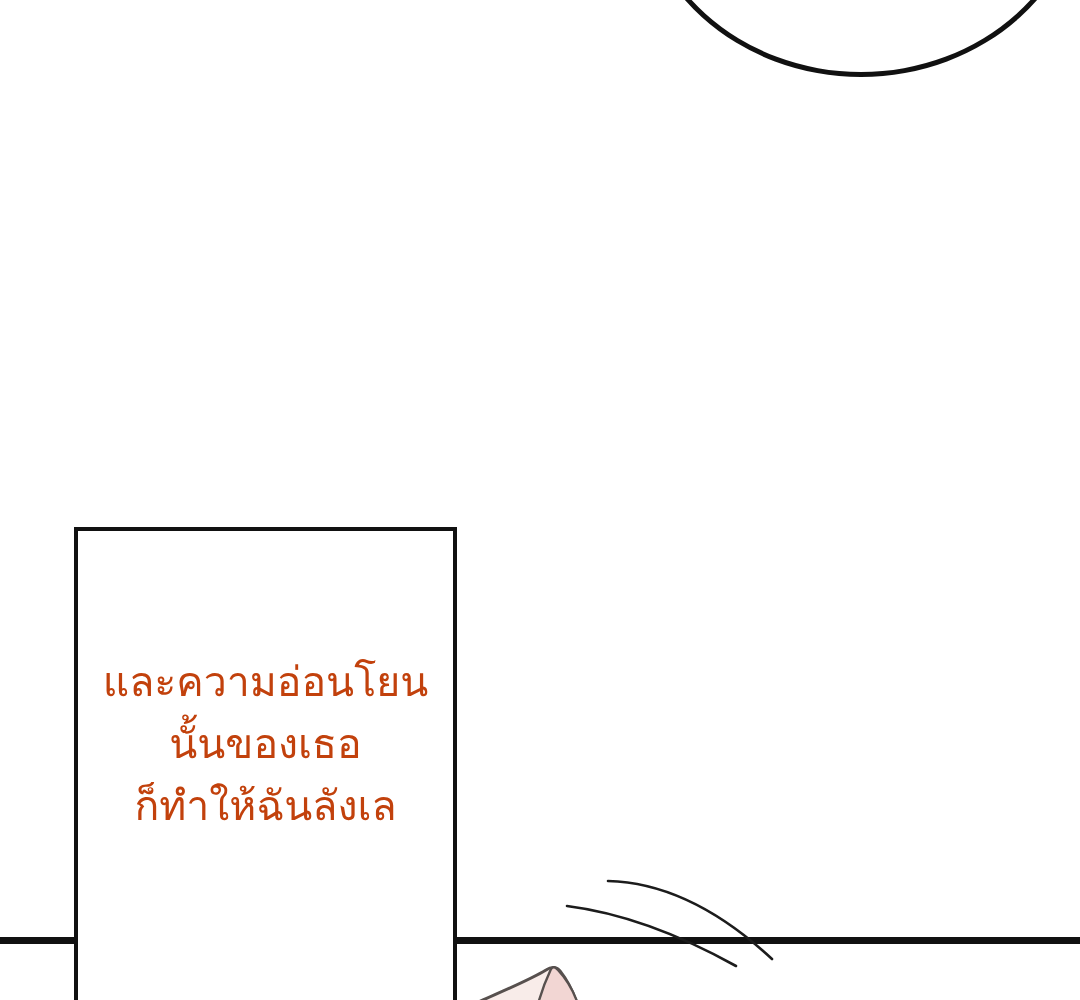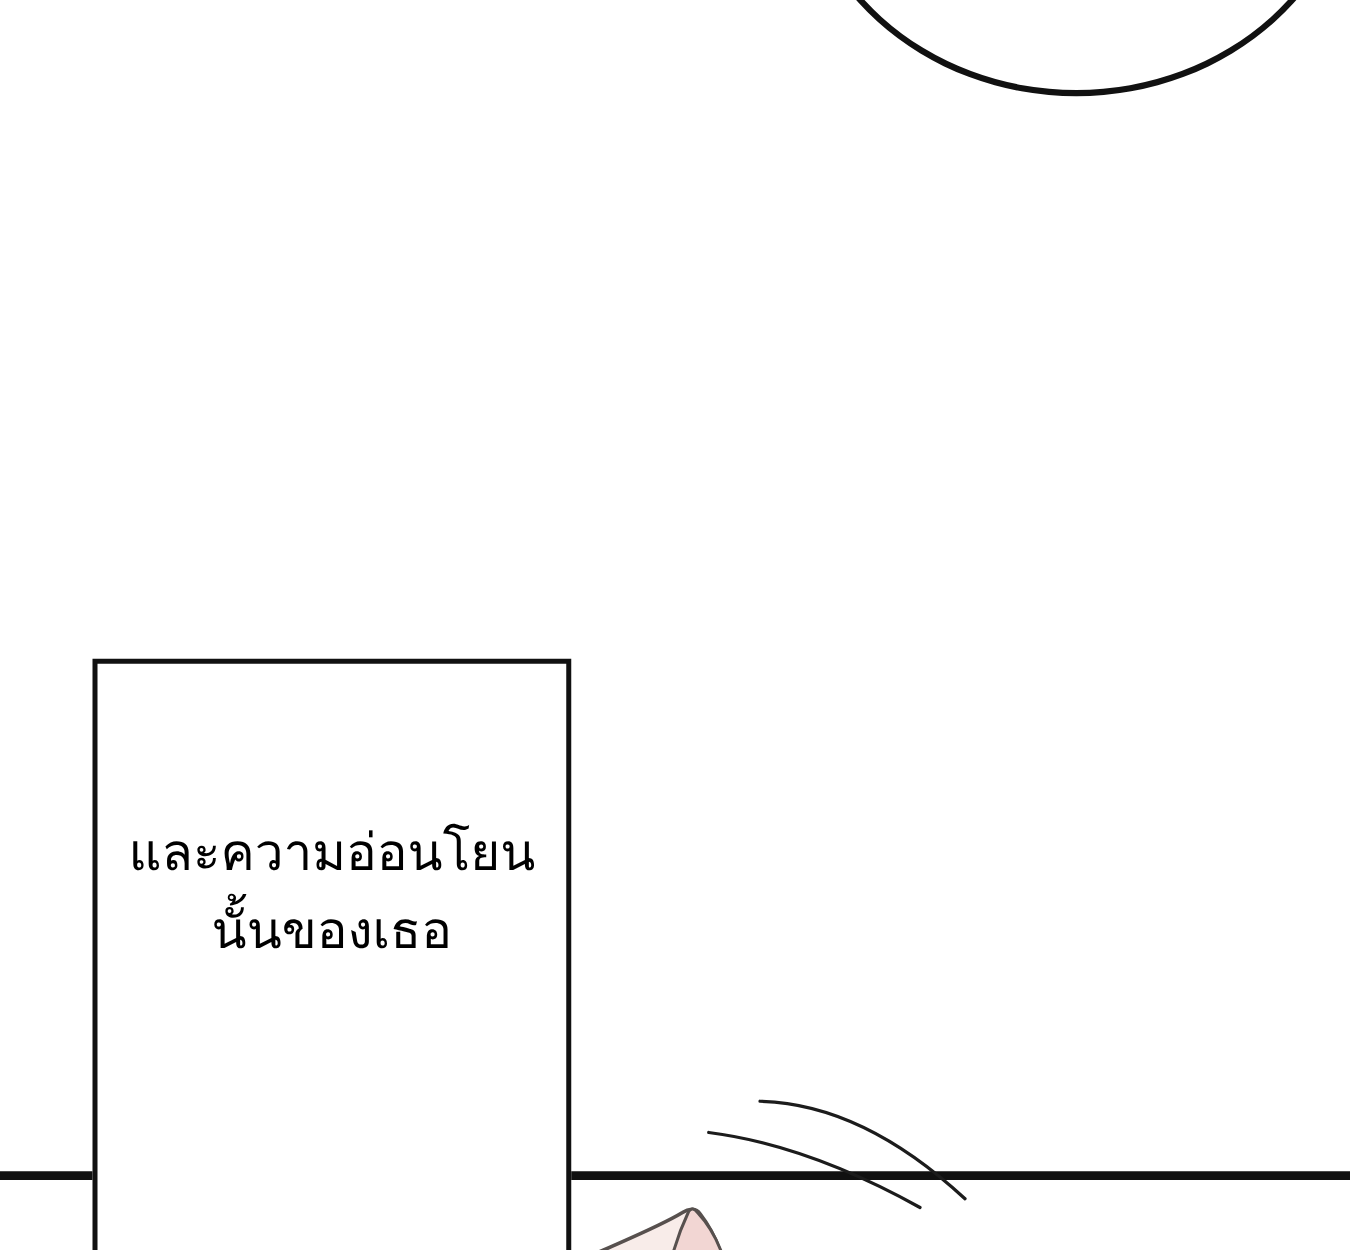--- a/index.html
+++ b/index.html
@@ -54,21 +54,21 @@
     height: 500px;
     background: #ffffff;
     border: 4px solid #111111;
     box-sizing: content-box;
     text-align: center;
     padding-top: 120px;
   }
   .caption-line {
     font-size: 41px;
     line-height: 62px;
-    color: #000000;
+    color: #c2410c;
     letter-spacing: 0px;
     white-space: nowrap;
   }
   
   .finger-svg {
     position: absolute;
     left: 0;
     top: 0;
     width: 1080px;
     height: 1000px;
@@ -85,20 +85,21 @@
   <div class="panel-line"></div>
 
   <svg class="motion-svg" viewBox="0 0 1080 1000">
     <path d="M 608 881 Q 690 883 772 959" fill="none" stroke-width="2.6" stroke-linecap="round" stroke="#1c1c1c"></path>
     <path d="M 567 906 Q 646 916 736 966" fill="none" stroke-width="2.6" stroke-linecap="round" stroke="#1c1c1c"></path>
   </svg>
 
   <div class="caption-box">
     <div class="caption-line">และความอ่อนโยน</div>
     <div class="caption-line">นั้นของเธอ</div>
+    <div class="caption-line">ก็ทำให้ฉันลังเล</div>
   </div>
 
   <svg class="finger-svg" viewBox="0 0 1080 1000">
     <path d="M 474 1004 C 498 993 528 981 546 970 C 552 966 557 967 560 971 C 567 980 573 991 577 1004 Z" stroke-width="3" stroke-linejoin="round" stroke="#57504e" fill="#f8ece9"></path>
     <path d="M 551 969 Q 543 986 538 1004 L 578 1004 Q 571 984 558 970 Q 554 965 551 969 Z" stroke-width="2.4" stroke-linejoin="round" stroke="#57504e" fill="#f2d6d3"></path>
   </svg>
 
 </div>
 
 </body></html>

